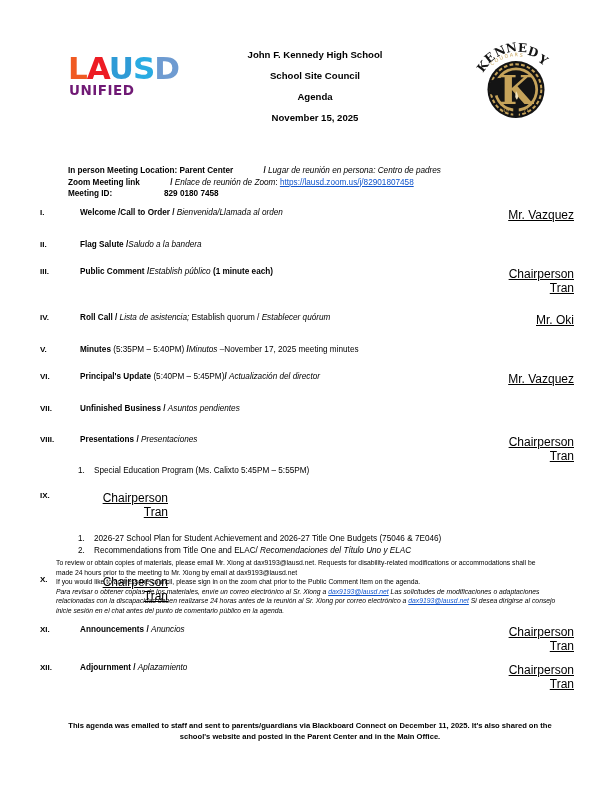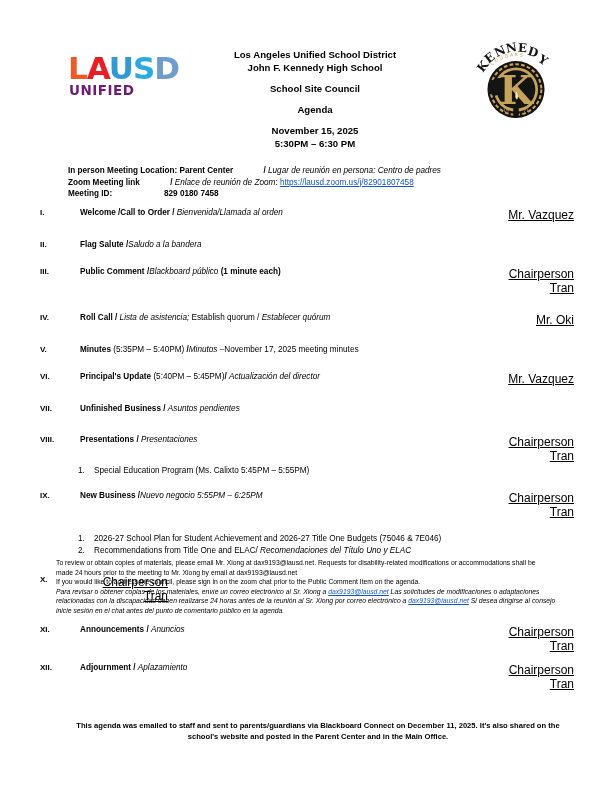--- a/index.html
+++ b/index.html
@@ -161,21 +161,21 @@
   }
   .notes .en { font-style: normal; }
   .notes .sp { font-style: italic; }
   .mail-link {
     color: #1155CC;
     text-decoration: underline;
   }
 
   .bottom-note {
     position: absolute;
-    left: 64px;
+    left: 56px;
     top: 720px;
     width: 508px;
     text-align: center;
     font-weight: bold;
     font-size: 7.6px;
     line-height: 11px;
   }
 </style>
 </head>
 <body>
@@ -183,29 +183,27 @@
 <div class="page">
 
   <div class="header">
 
     <div class="lausd-logo">
       <div class="lausd-word"><span class="l-l">L</span><span class="l-a">A</span><span class="l-u">U</span><span class="l-s">S</span><span class="l-d">D</span></div>
       <div class="lausd-sub">UNIFIED</div>
     </div>
 
     <div class="header-center">
-      <div>Los Angeles Unified School District</div>
       <div>John F. Kennedy High School</div>
       <div class="spacer"></div>
       <div>School Site Council</div>
       <div class="spacer"></div>
       <div>Agenda</div>
       <div class="spacer"></div>
       <div>November 15, 2025</div>
-      <div>5:30PM – 6:30 PM</div>
     </div>
 
     <div class="kennedy-seal">
       <svg viewBox="0 0 100 100" width="92" height="92" aria-hidden="true">
         <defs>
           <path id="arcpath" d="M 12,58 A 38,38 0 0 1 88,58"></path>
         </defs>
 
         <circle cx="50" cy="56" r="31" fill="#141414"></circle>
         <circle cx="50" cy="56" r="24" fill="#C6A35A"></circle>
@@ -279,21 +277,21 @@
         <span class="sep">/</span><span class="es">Saludo a la bandera</span>
       </div>
       <div class="owner"></div>
     </div>
     <div class="gap-18"></div>
 
     <div class="row">
       <div class="num">III.</div>
       <div class="body-col">
         <span class="title-b">Public Comment</span>
-        <span class="sep">/</span><span class="es">Blackboard público</span>
+        <span class="sep">/</span><span class="es">Establish público</span>
         <span class="title-b">(1 minute each)</span>
       </div>
       <div class="owner">Chairperson Tran</div>
     </div>
     <div class="gap-18"></div>
 
     <div class="row">
       <div class="num">IV.</div>
       <div class="body-col">
         <span class="title-b">Roll Call</span>
@@ -351,24 +349,20 @@
     <ul class="sublist">
       <li>
         <span class="marker">1.</span>
         <span>Special Education Program (Ms. Calixto 5:45PM – 5:55PM)</span>
       </li>
     </ul>
     <div class="gap-14"></div>
 
     <div class="row">
       <div class="num">IX.</div>
-      <div class="body-col">
-        <span class="title-b">New Business</span>
-        <span class="sep">/</span><span class="es">Nuevo negocio  5:55PM – 6:25PM</span>
-      </div>
       <div class="owner">Chairperson Tran</div>
     </div>
     <div style="height:12px"></div>
     <ul class="sublist">
       <li>
         <span class="marker">1.</span>
         <span>2026-27 School Plan for Student Achievement and 2026-27 Title One Budgets (75046 &amp; 7E046)</span>
       </li>
       <li>
         <span class="marker">2.</span>

